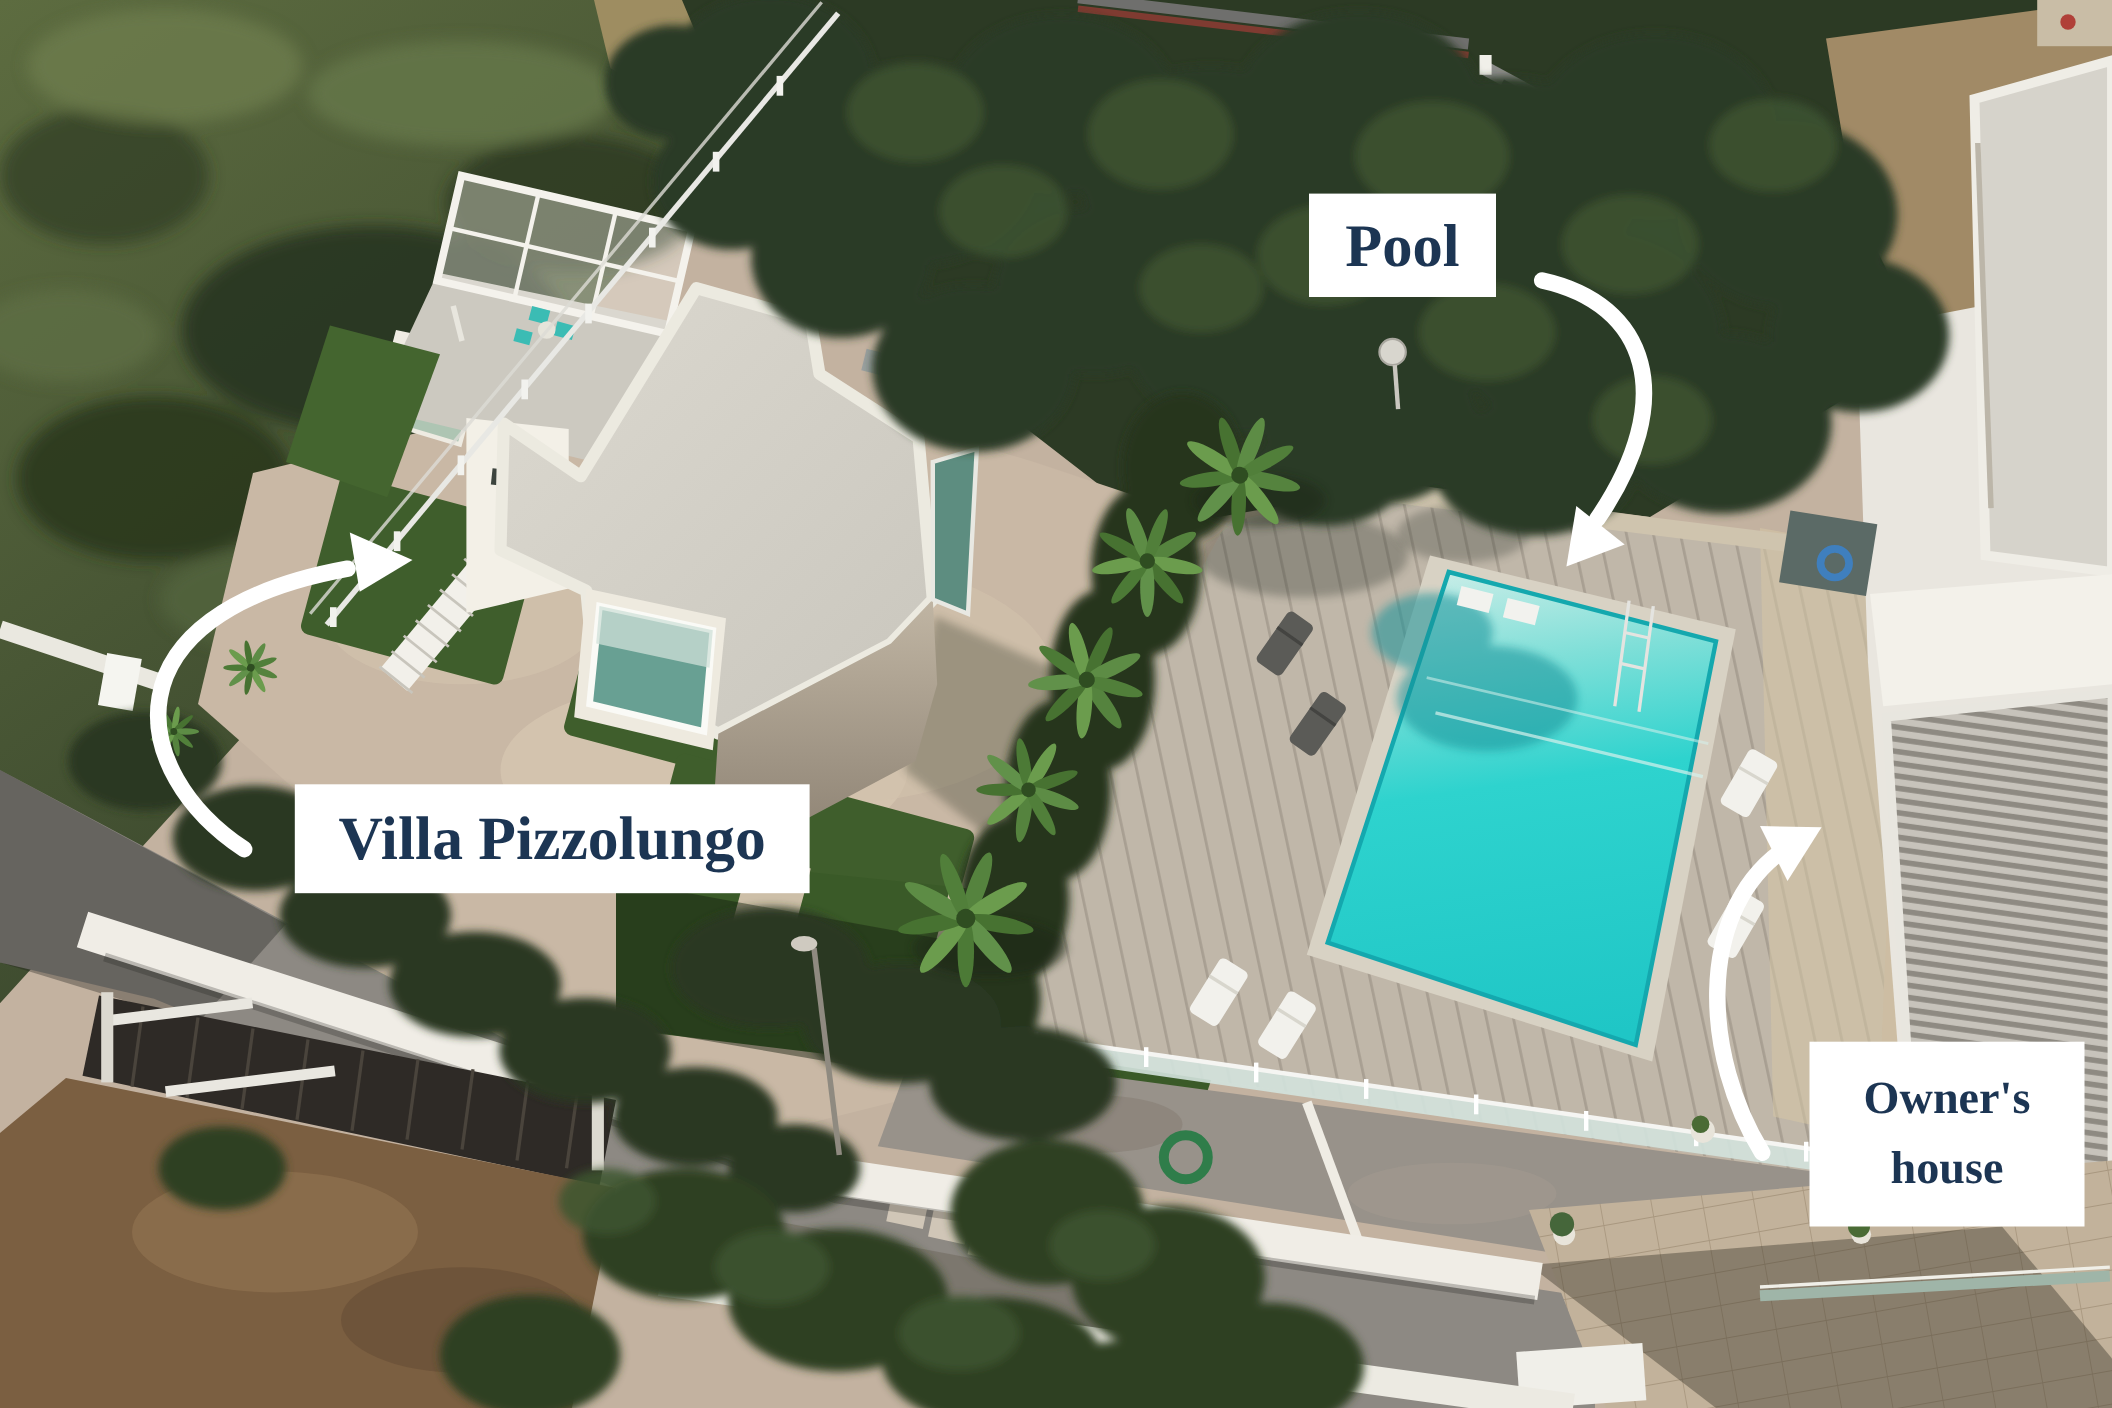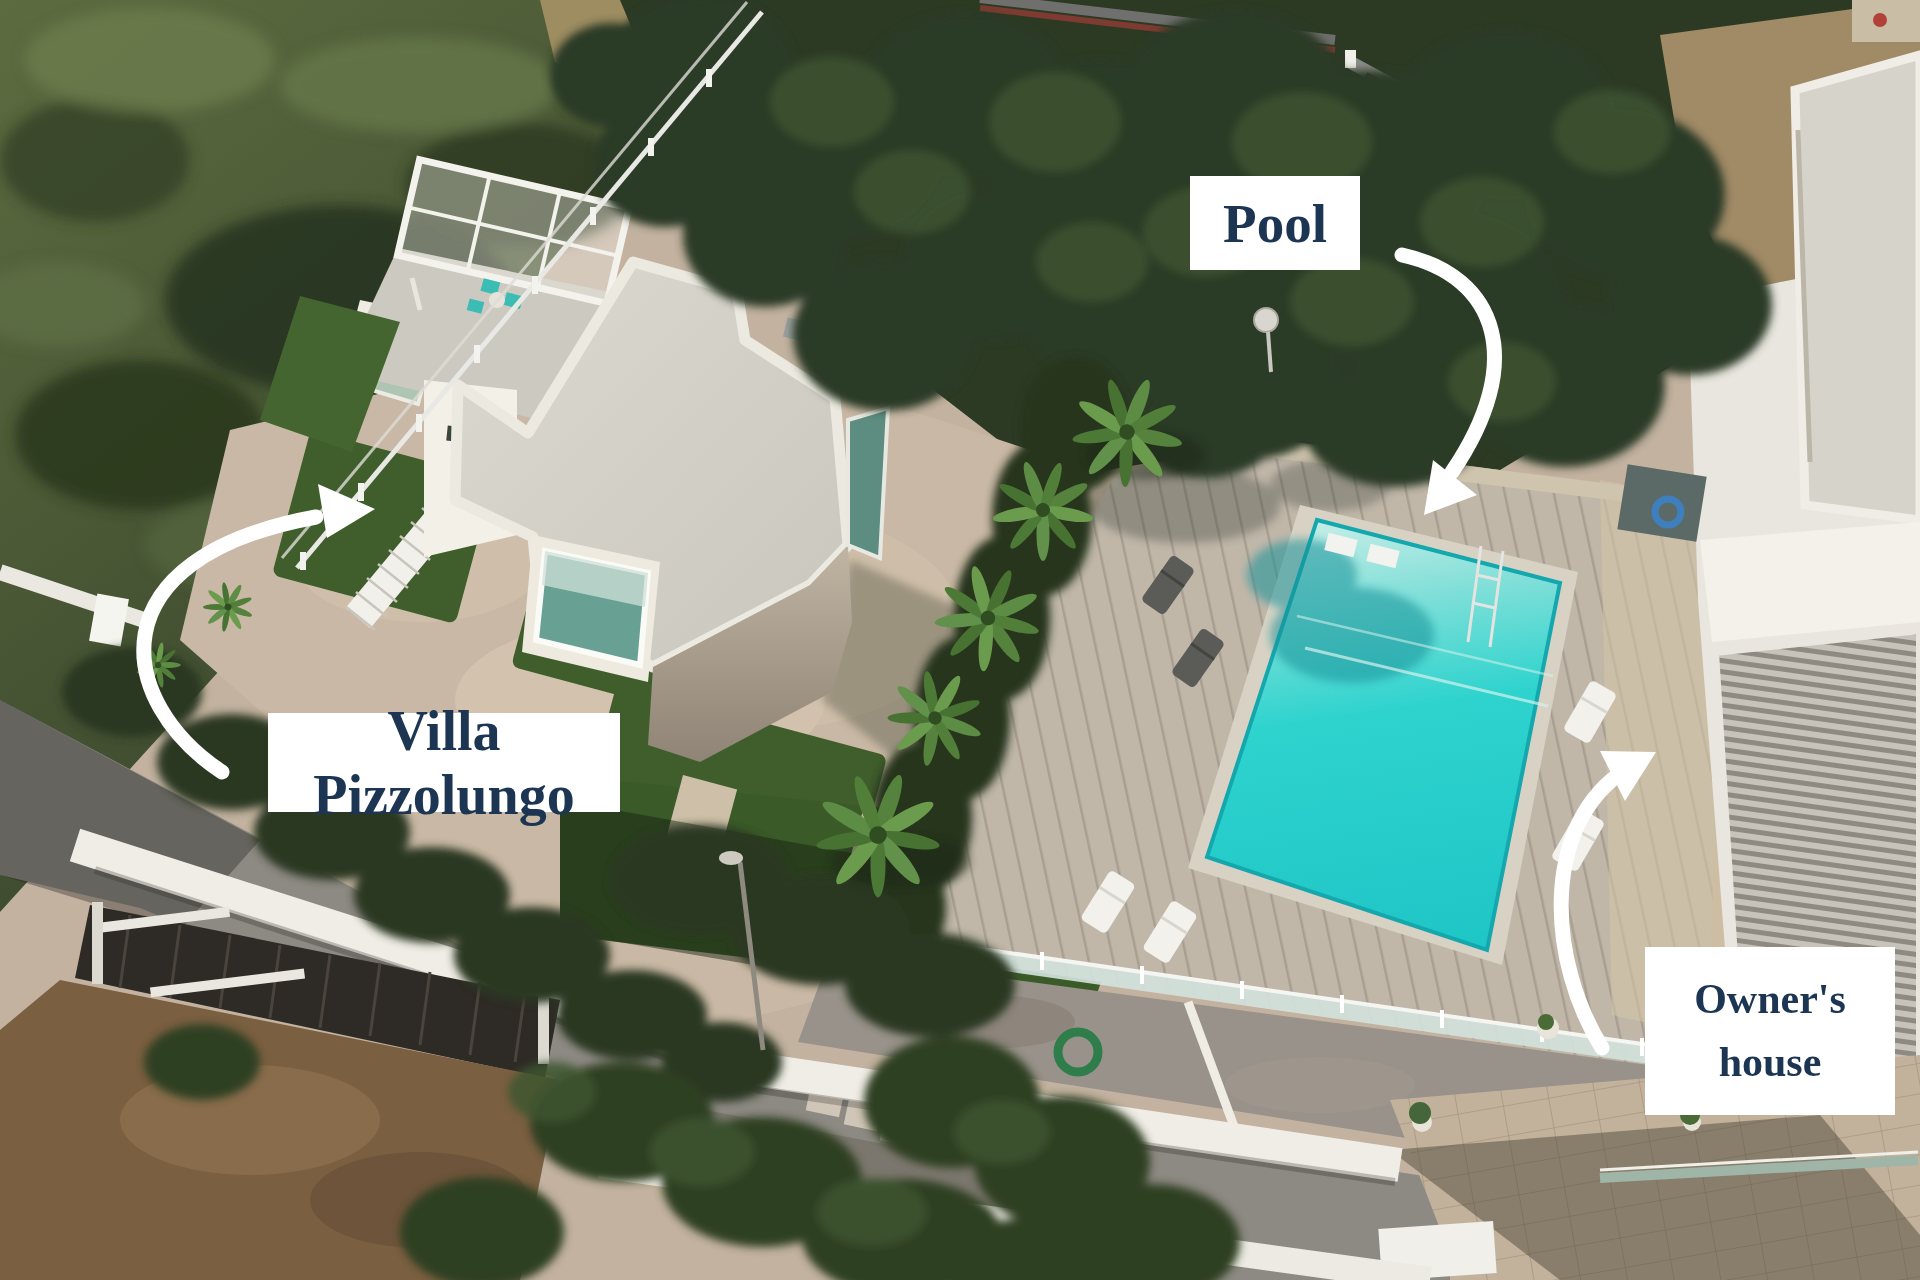--- a/index.html
+++ b/index.html
@@ -2,21 +2,21 @@
 <html><head>
 <meta charset="utf-8">
 <style>
   html,body{margin:0;padding:0;background:#222;}
   .stage{position:relative;width:1920px;height:1280px;overflow:hidden;
          background:#ef4444;font-family:"Liberation Serif","DejaVu Serif",serif;}
   .stage svg{position:absolute;left:0;top:0;}
   .label{position:absolute;background:#ffffff;color:#1c3553;font-weight:700;
          display:flex;align-items:center;justify-content:center;text-align:center;}
   #pool-label{left:1190px;top:176px;width:170px;height:94px;font-size:55px;}
-  #villa-label{left:268px;top:713px;width:352px;height:99px;font-size:56px;}
+  #villa-label{left:268px;top:713px;width:468px;height:99px;font-size:56px;}
   #owner-label{left:1645px;top:947px;width:250px;height:168px;font-size:42px;line-height:1.5;padding:0 10px;box-sizing:border-box;}
 </style>
 </head>
 <body>
 
 <div class="stage">
 <svg width="1920" height="1280" viewBox="0 0 1920 1280">
   <defs>
     <filter id="soft" x="-30%" y="-30%" width="160%" height="160%">
           <feGaussianBlur stdDeviation="4"></feGaussianBlur>

